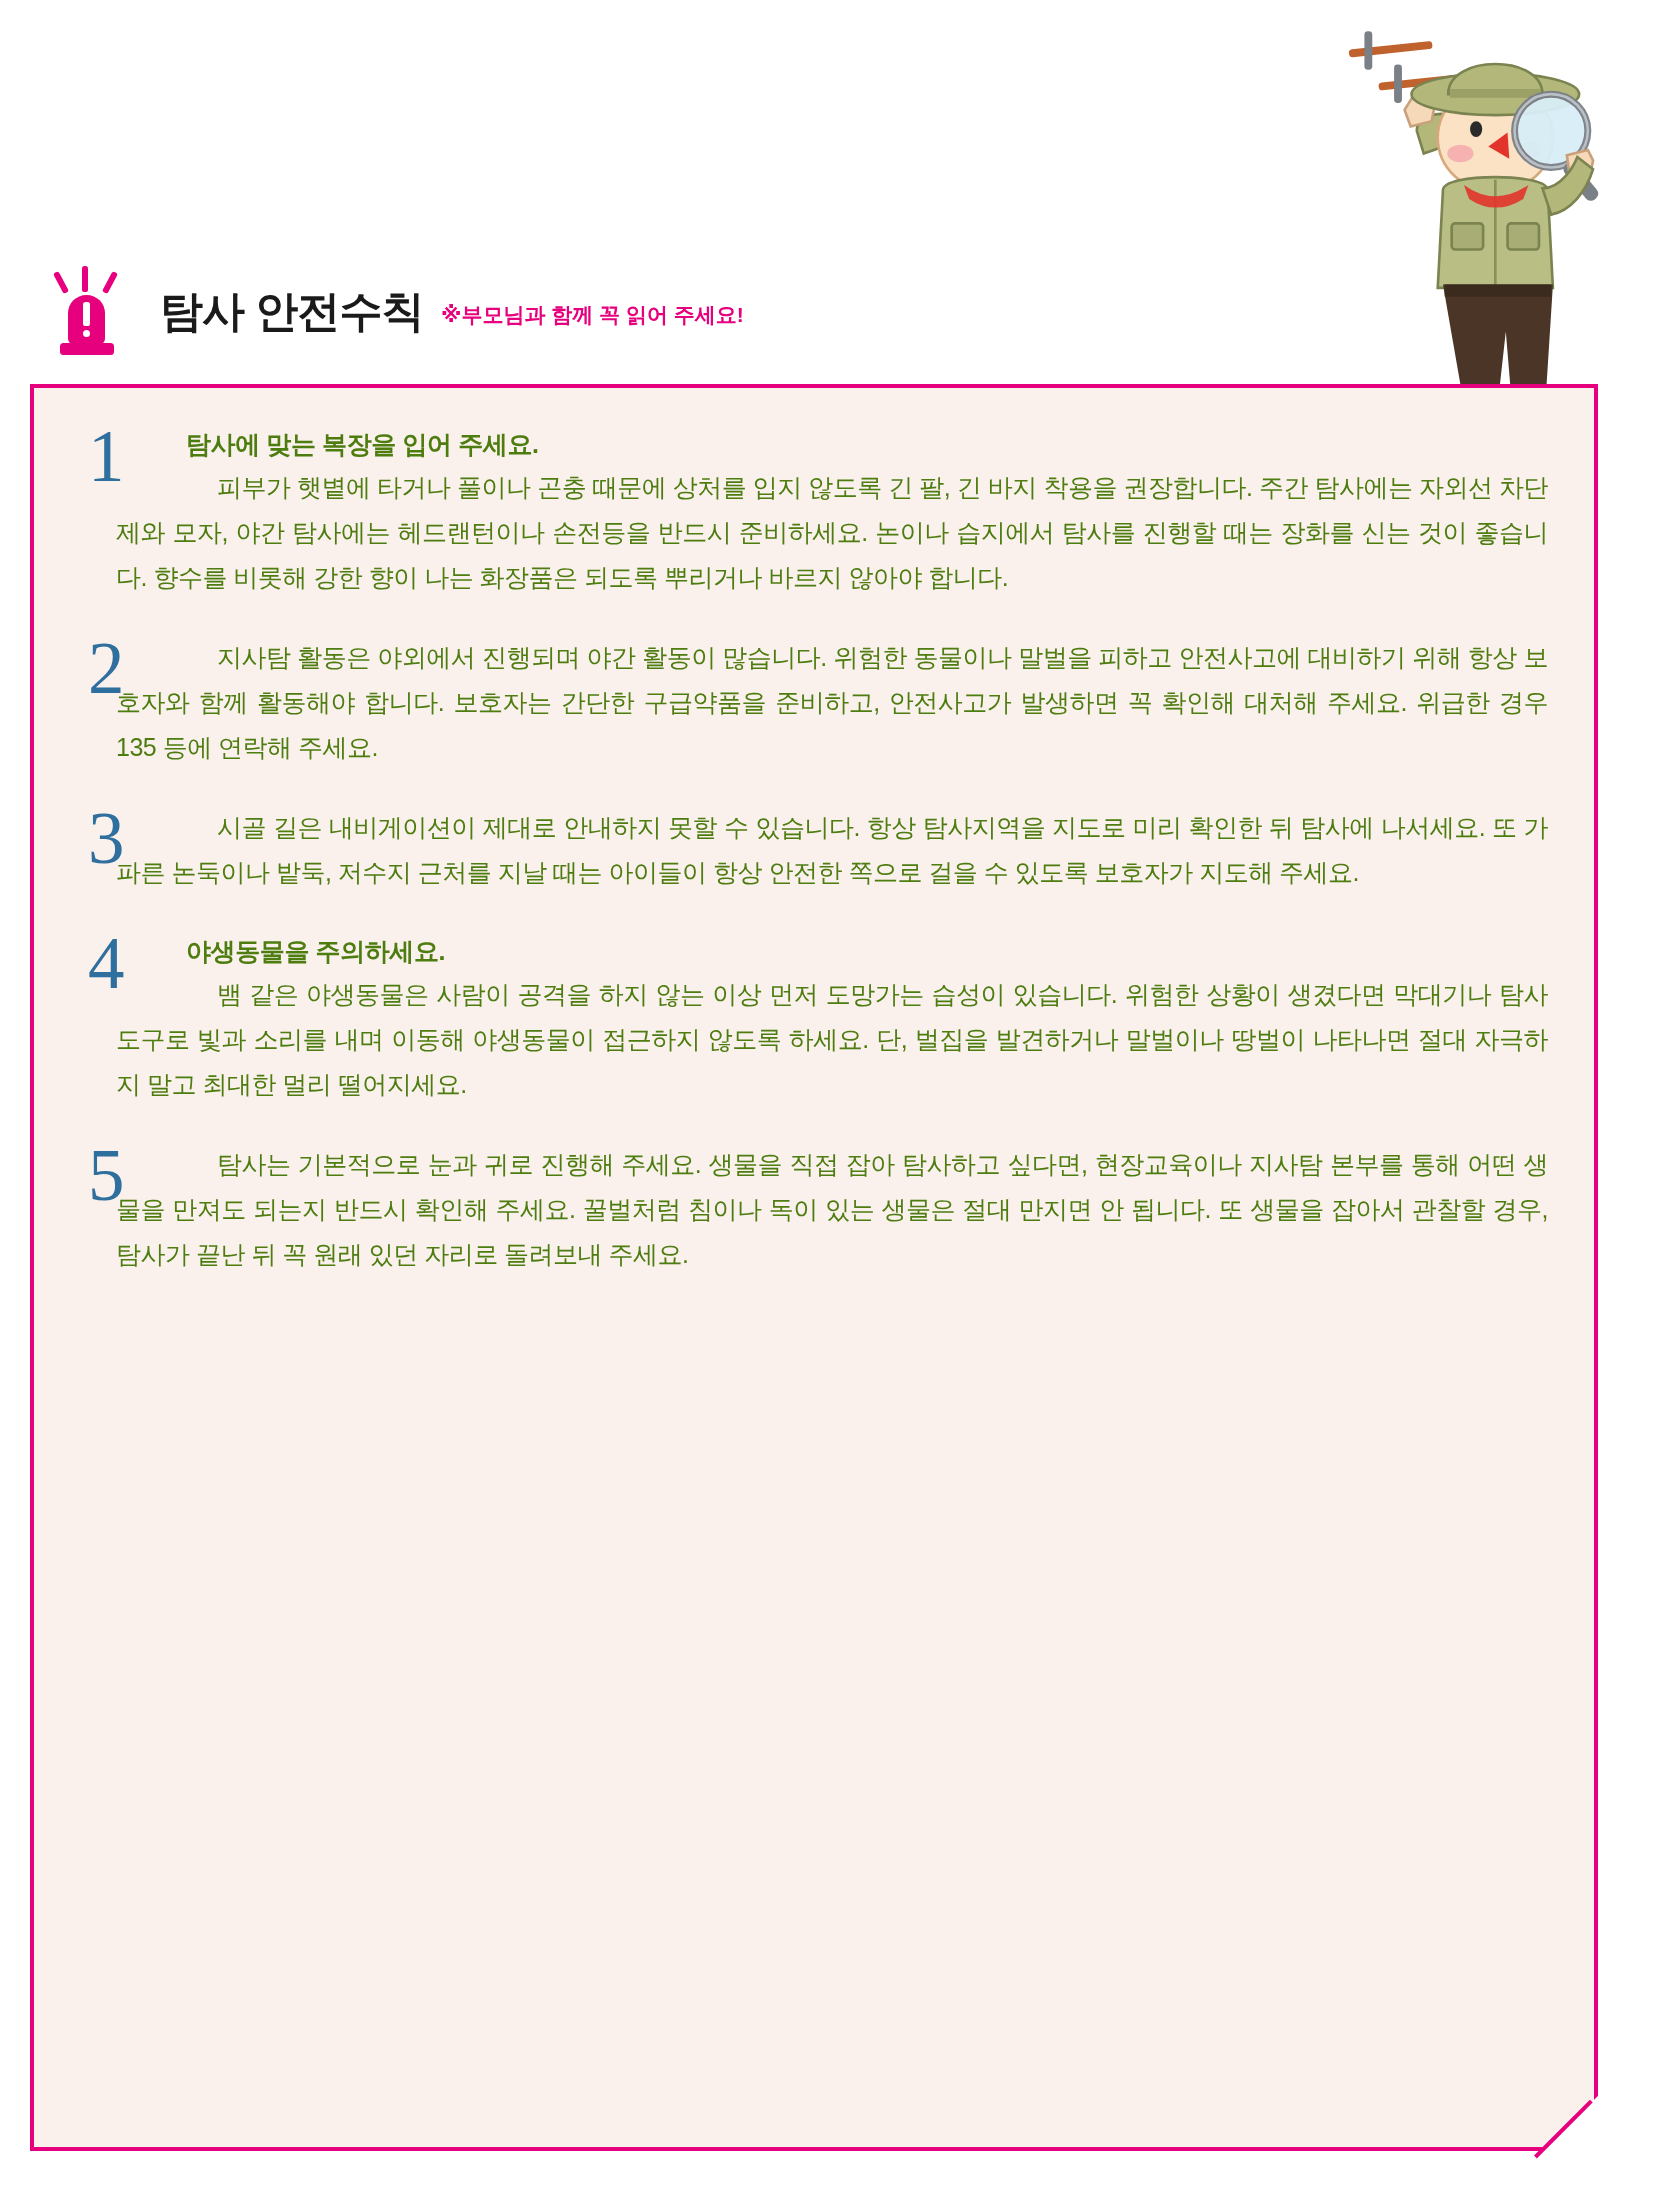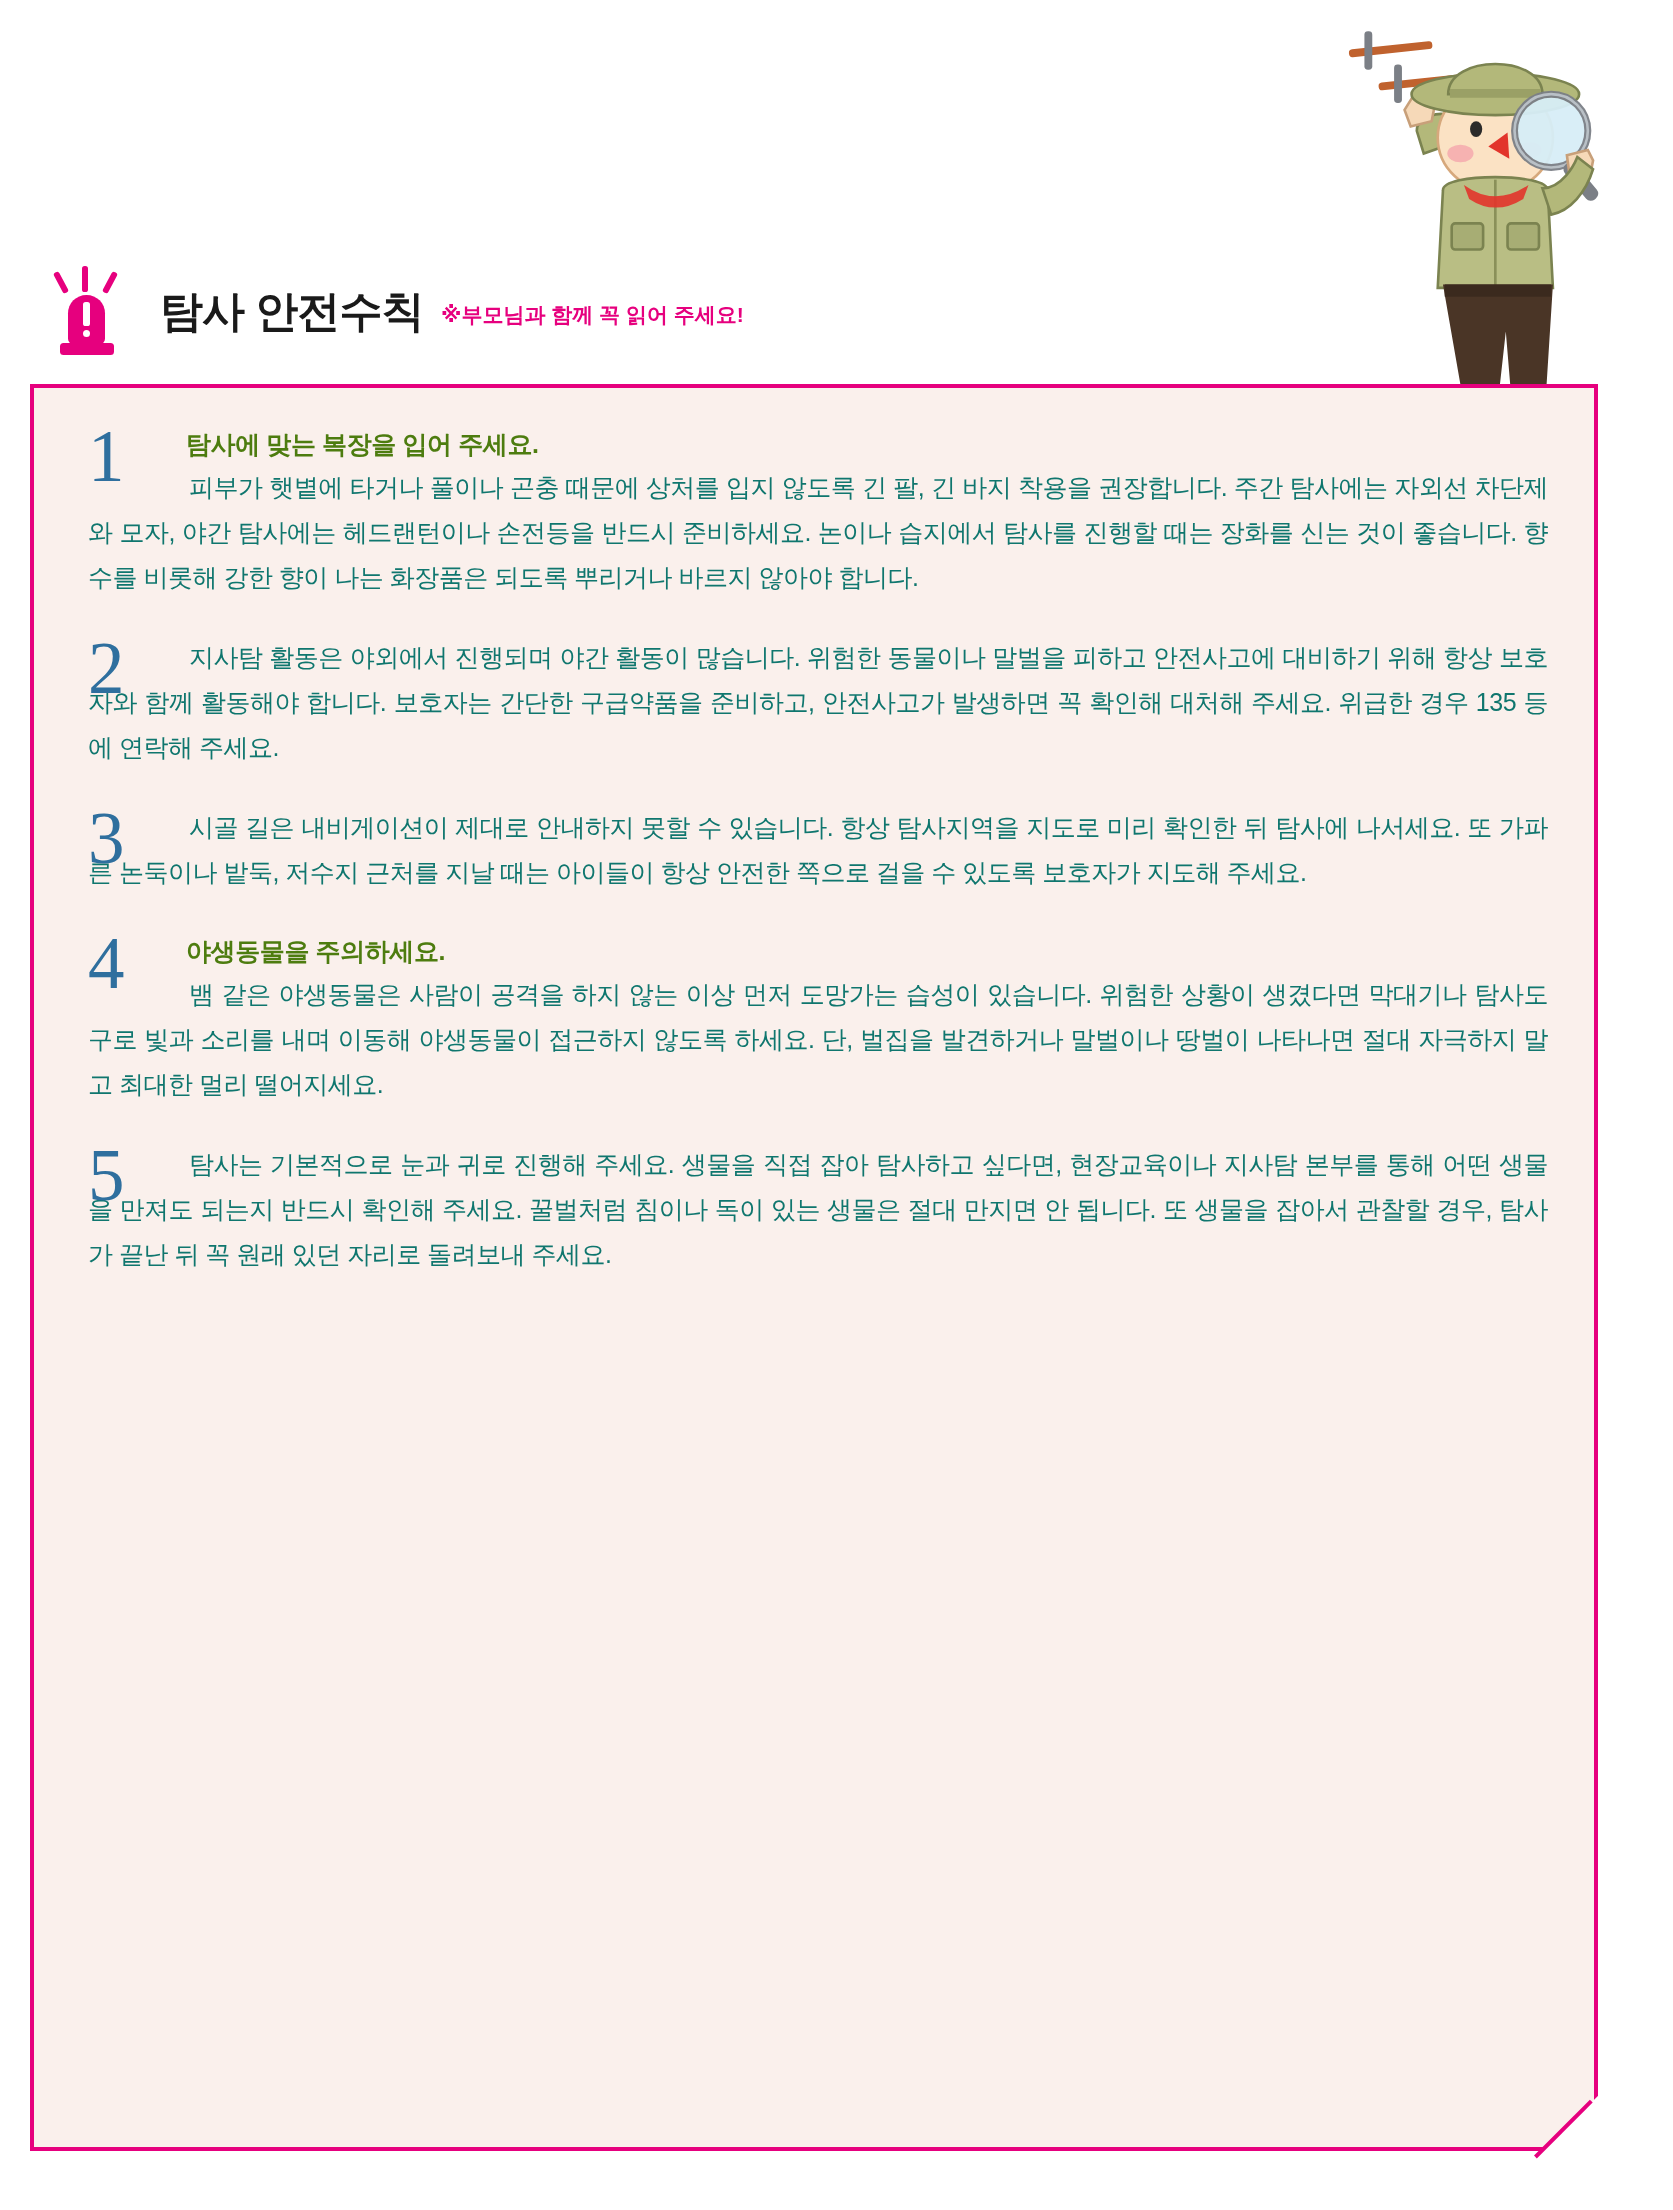--- a/index.html
+++ b/index.html
@@ -157,26 +157,27 @@
     font-size: 25px;
     font-weight: bold;
     color: #4d7c0f;
     letter-spacing: -0.4px;
     line-height: 35px;
     padding-top: 3.5px;
   }
   .rule .rule-body {
     font-size: 25px;
     line-height: 45px;
-    color: #0f766e;
+    color: #4d7c0f;
     letter-spacing: -0.5px;
     text-align: justify;
     text-indent: 0;
     margin-top: 3.5px;
     padding-left: 87px;
+    margin-left: 28px;
   }
   .rule.wide .rule-body {
     padding-left: 0;
     text-indent: 101px;
   }
 
   
   .explorer {
     position: absolute;
     right: 52px;

